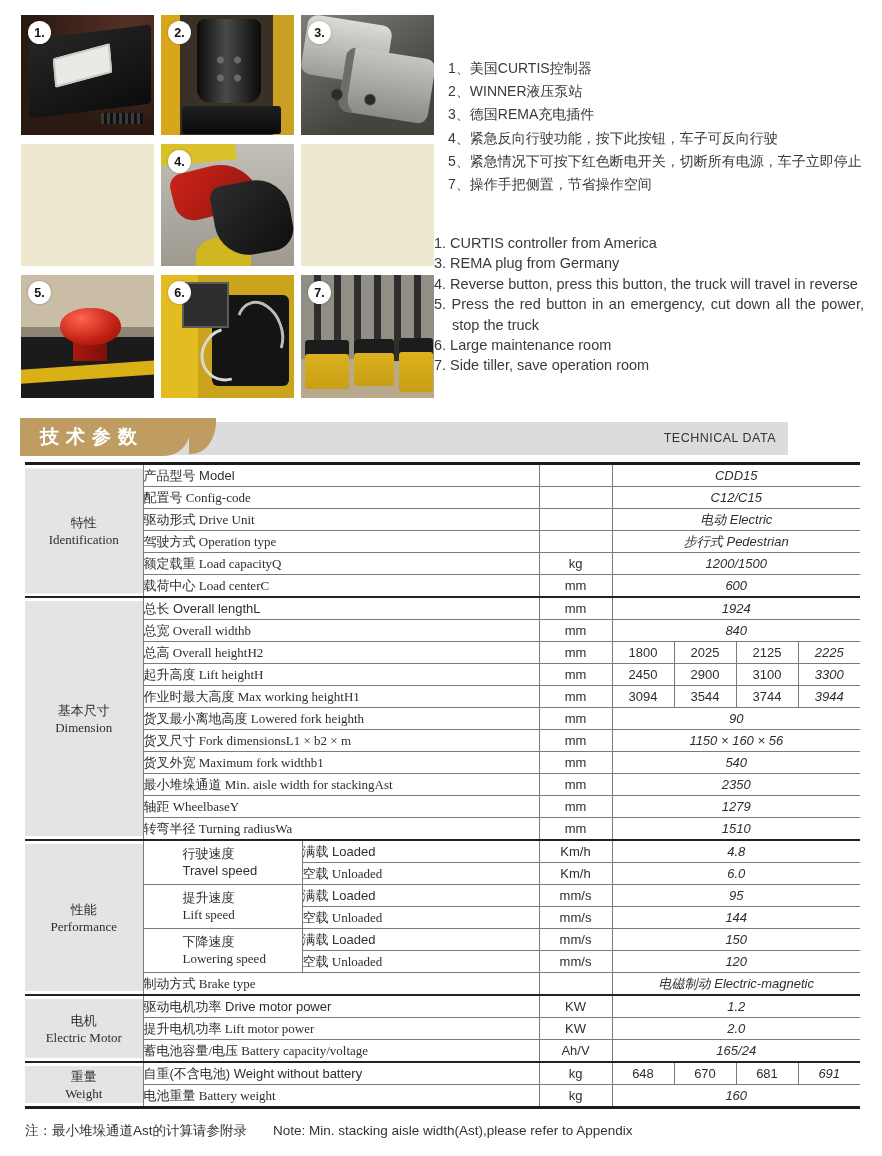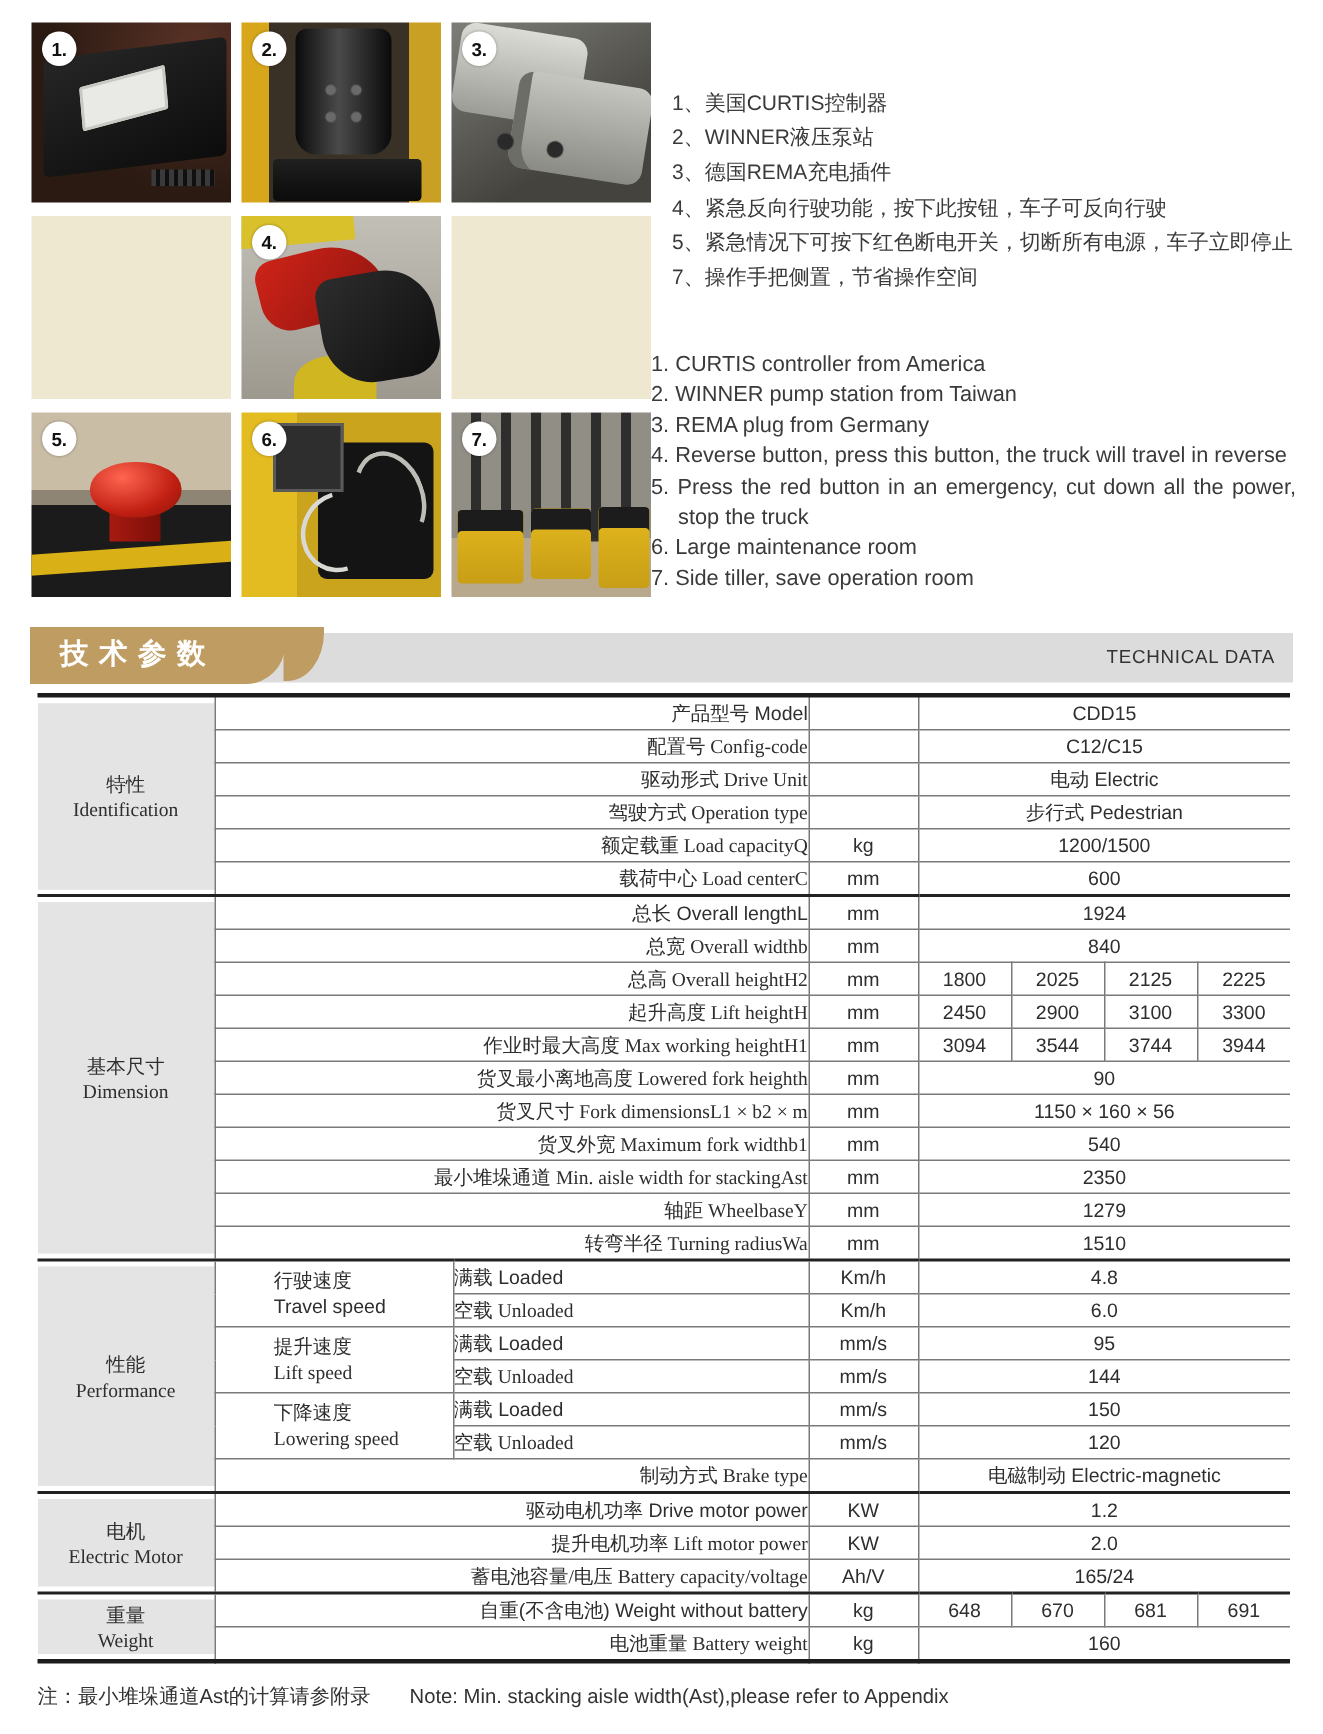--- a/index.html
+++ b/index.html
@@ -58,40 +58,40 @@
   .truck{position:absolute;border-radius:3px;background:linear-gradient(180deg,#e5b91f,#c79e16);box-shadow:inset 0 14px 0 #1c1c1c;}
   .tk1{left:3%;bottom:7%;width:33%;height:40%;}
   .tk2{left:40%;bottom:10%;width:30%;height:38%;}
   .tk3{left:74%;bottom:5%;width:25%;height:44%;}
   
   .cn-list{position:absolute;left:448px;top:57px;width:428px;font-size:14px;line-height:23.2px;color:#3a3a3a;}
   .cn-list .feat-line{padding-left:27px;text-indent:-27px;}
   .en-list{position:absolute;left:434px;top:233px;width:430px;font-size:14.5px;line-height:20.4px;color:#3a3a3a;}
   .en-list .feat-line{padding-left:18px;text-indent:-18px;text-align:justify;}
   
-  .band{position:absolute;left:20px;top:422px;width:842px;height:33px;background:#dcdcdc;}
+  .band{position:absolute;left:20px;top:422px;width:768px;height:33px;background:#dcdcdc;}
   .band-en{position:absolute;right:12px;top:0;height:33px;line-height:33px;font-size:12.5px;letter-spacing:.5px;color:#333;}
   .gold{position:absolute;left:20px;top:418px;width:170px;height:38px;background:#bf9d62;border-radius:0 0 26px 0;z-index:2;}
   .gold:after{content:"";position:absolute;right:-26px;top:0;width:27px;height:36px;background:#bf9d62;border-radius:0 0 90% 0;}
   .gold-cn{position:absolute;left:20px;top:0;height:38px;line-height:38px;color:#fff;font-weight:bold;font-size:19px;letter-spacing:7px;white-space:nowrap;}
   
   .tbl-wrap{position:absolute;left:25px;top:462px;width:835px;}
   table.spec{border-collapse:collapse;table-layout:fixed;width:835px;
     border-top:3px solid #1c1c1c;border-bottom:3px solid #1c1c1c;}
   table.spec td{border:1px solid #7a7a7a;height:21px;padding:0;font-size:13px;vertical-align:middle;overflow:hidden;white-space:nowrap;}
   table.spec td:first-child{border-left:0;font-family:Liberation Serif, serif;}
-  table.spec td:last-child{border-right:0;}
+  table.spec td:last-child{border-right:0;font-style:italic;}
   tr.sec td{border-top:2px solid #222;}
   td.cat{
     background:linear-gradient(to bottom,#fff 0,#fff 3px,#e4e4e4 3px,#e4e4e4 calc(100% - 3px),#fff calc(100% - 3px),#fff 100%);
     text-align:center;font-size:14px;color:#2e2e2e;
   }
   td.cat .cl{line-height:17px;}
   td.name{padding:0 6px 0 8px;}
-  td.name .cellflex{display:flex;justify-content:flex-end;align-items:center;}
+  td.name .cellflex{display:flex;justify-content:flex-start;align-items:center;}
   td.g{padding:0 4px 0 8px;}
   td.g .cl{line-height:16.5px;margin-left:39px;}
   td.unit,td.val{text-align:center;}
   td.val{font-size:13.5px;}
   
   .note{position:absolute;left:25px;top:1122px;font-size:13.5px;color:#333;}
   .note .gap{display:inline-block;width:26px;}
 </style>
 </head>
 <body>
@@ -151,21 +151,20 @@
 <div class="cn-list">
   <div class="feat-line">1、美国CURTIS控制器</div>
   <div class="feat-line">2、WINNER液压泵站</div>
   <div class="feat-line">3、德国REMA充电插件</div>
   <div class="feat-line">4、紧急反向行驶功能，按下此按钮，车子可反向行驶</div>
   <div class="feat-line">5、紧急情况下可按下红色断电开关，切断所有电源，车子立即停止</div>
   <div class="feat-line">7、操作手把侧置，节省操作空间</div>
 </div>
 <div class="en-list">
   <div class="feat-line">1. CURTIS controller from America</div>
-  <div class="feat-line">2. WINNER pump station from Taiwan</div>
   <div class="feat-line">3. REMA plug from Germany</div>
   <div class="feat-line">4. Reverse button, press this button, the truck will travel in reverse</div>
   <div class="feat-line">5. Press the red button in an emergency, cut down all the power, stop the truck</div>
   <div class="feat-line">6. Large maintenance room</div>
   <div class="feat-line">7. Side tiller, save operation room</div>
 </div>
 
 <div class="band">
   <div class="band-en">TECHNICAL DATA</div>
 </div>

